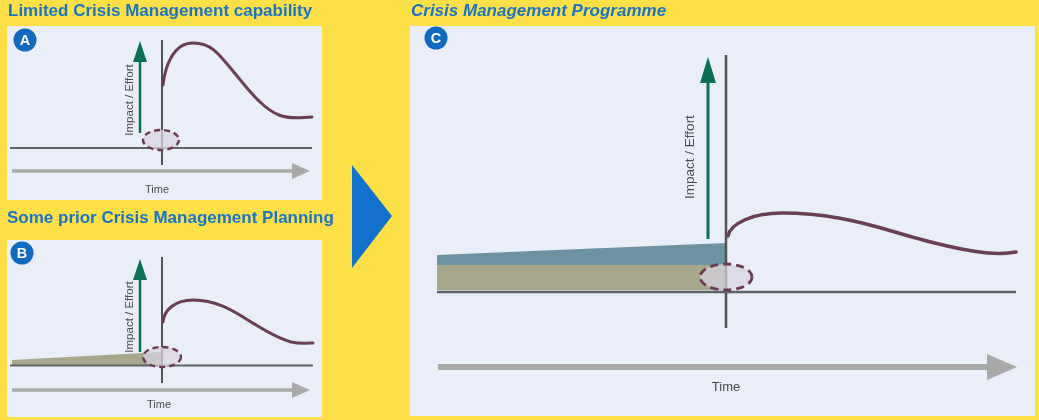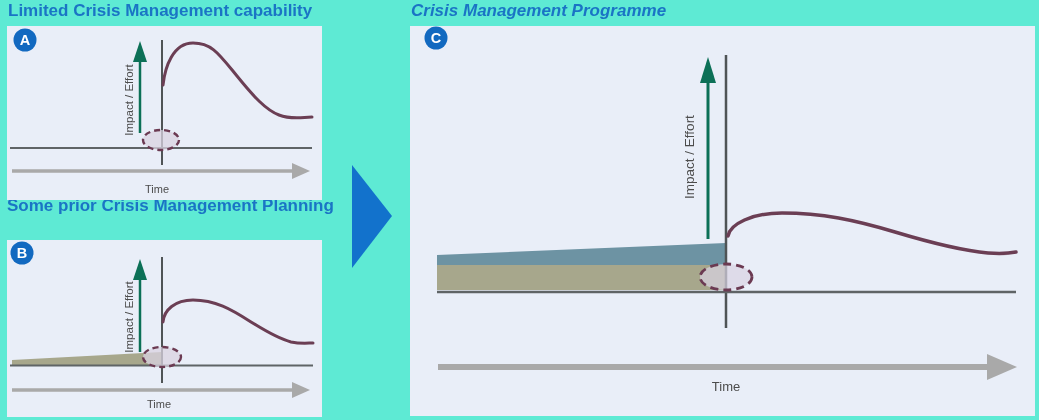--- a/index.html
+++ b/index.html
@@ -1,36 +1,36 @@
 <!DOCTYPE html>
 <html><head>
 <meta charset="utf-8">
 <style>
   html,body{margin:0;padding:0;background:#ffffff;}
   .stage{
     position:relative;width:1039px;height:420px;overflow:hidden;
-    font-family:"Liberation Sans", sans-serif;background:#5eead4;
+    font-family:"Liberation Sans", sans-serif;background:#fde047;
   }
   .panel-title{
     position:absolute;font-size:17px;font-weight:bold;color:#1a74c5;
     white-space:nowrap;letter-spacing:0;
   }
   .panel{
     position:absolute;background:#e9eef8;
   }
   .panel svg{display:block;}
   .transition-arrow{position:absolute;left:352px;top:165px;width:40px;height:103px;}
 </style>
 </head>
 <body>
 
 <div class="stage">
 
   <div class="panel-title" style="left:8px;top:1px;">Limited Crisis Management capability</div>
-  <div class="panel-title" style="left:7px;top:196px;">Some prior Crisis Management Planning</div>
+  <div class="panel-title" style="left:7px;top:208px;">Some prior Crisis Management Planning</div>
   <div class="panel-title" style="left:411px;top:1px;font-style:italic;">Crisis Management Programme</div>
 
   <div class="panel" style="left:7px;top:26px;width:315px;height:174px;">
     <svg width="315" height="174" viewBox="0 0 315 174">
 
       <circle cx="18" cy="14" r="11.5" fill="#1269c0"></circle>
       <text x="18" y="19" text-anchor="middle" font-size="14.5" font-weight="bold" fill="#ffffff">A</text>
 
       <line x1="133" y1="107" x2="133" y2="34" stroke="#0c7057" stroke-width="2.5"></line>
       <polygon points="133,15 126,36 140,36" fill="#0c7057"></polygon>

